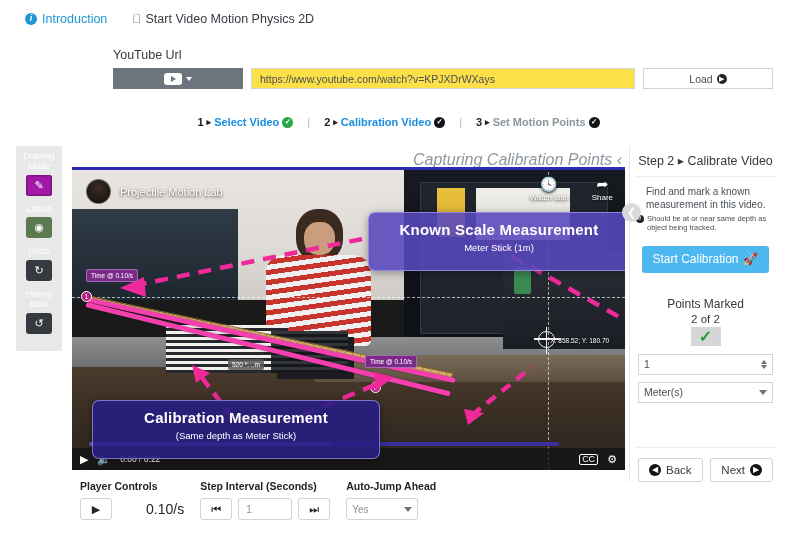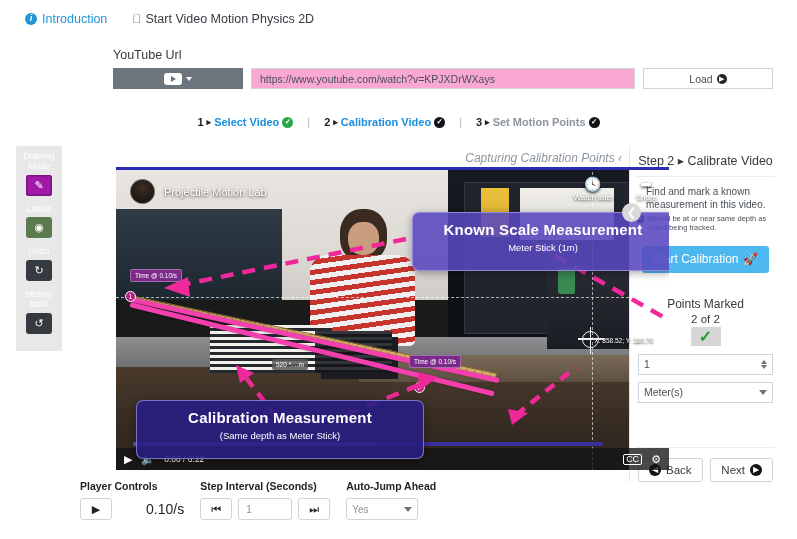--- a/index.html
+++ b/index.html
@@ -57,21 +57,21 @@
   .yt-glyph:after {
     content:""; width:0;height:0;
     border-left:5px solid #6c757d;
     border-top:3.5px solid transparent;
     border-bottom:3.5px solid transparent;
     margin-left:1px;
   }
   .caret-d { width:0;height:0;border-left:3.5px solid transparent;border-right:3.5px solid transparent;border-top:4px solid #fff;}
   .url-input {
     flex:1; margin-left:8px;
-    border:1px solid #ced4da; background:#f9a8d4;
+    border:1px solid #ced4da; background:#fde047;
     padding:0 8px; font-size:10.5px; color:#495057;
     font-family:"Liberation Sans", sans-serif;
     outline:none;
   }
   .load-btn {
     width:130px; margin-left:8px;
     border:1px solid #ced4da; background:#fff;
     display:flex; align-items:center; justify-content:center; gap:4px;
     font-size:10.5px; color:#495057; cursor:pointer;
   }
@@ -116,26 +116,26 @@
     display:flex;align-items:center;justify-content:center;
     color:#fff;font-size:11px; margin-bottom:9px; cursor:pointer;
   }
   .tool-btn.purple { background:#a219a8; box-shadow:inset 0 0 0 1.5px #7a1280;}
   .tool-btn.green  { background:#5b7a50; }
   .tool-btn.dark   { background:#343a40; }
 
   
   .capturing {
     position:absolute; right:175px; top:151px;
-    font-size:12px; font-style:italic; color:#8d959d;
+    font-size:16px; font-style:italic; color:#8d959d;
   }
   .videobox {
     position:absolute; left:72px; top:167px;
     width:553px; height:303px;
-    overflow:hidden; background:#1a1a1a;margin-left:44px;
+    overflow:hidden; background:#1a1a1a;
   }
   .vid-top-border { position:absolute; left:0; top:0; width:100%; height:3px; background:#2b2bb5; z-index:9;}
 
   
   .scene { position:absolute; inset:0; }
   .scene-wall {
     position:absolute; left:0; top:0; width:100%; height:44%;
     background:linear-gradient(180deg,#e9e6e2 0%, #dedbd6 60%, #cfccc8 100%);
   }
   .scene-board {

